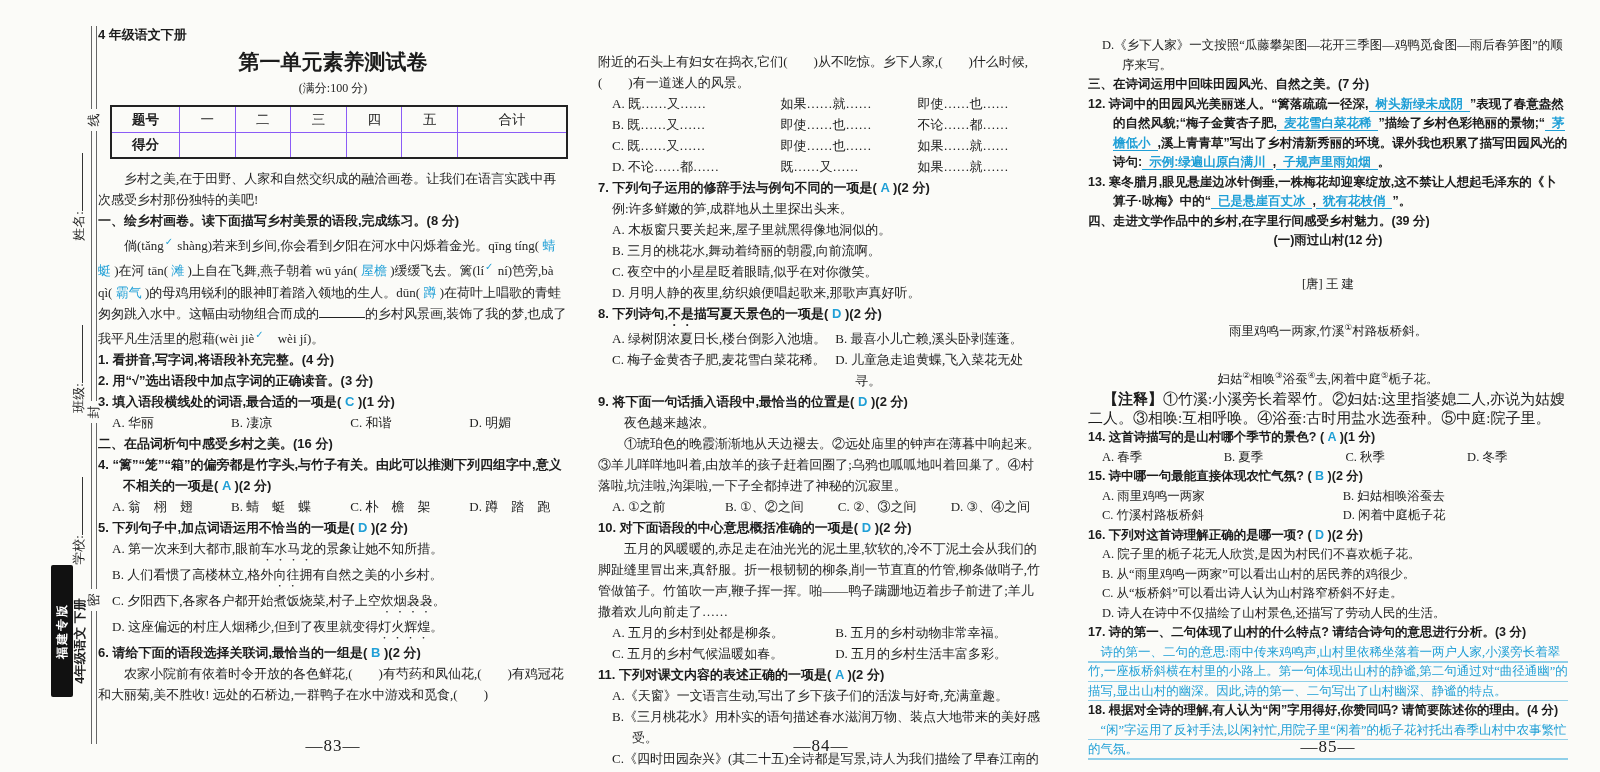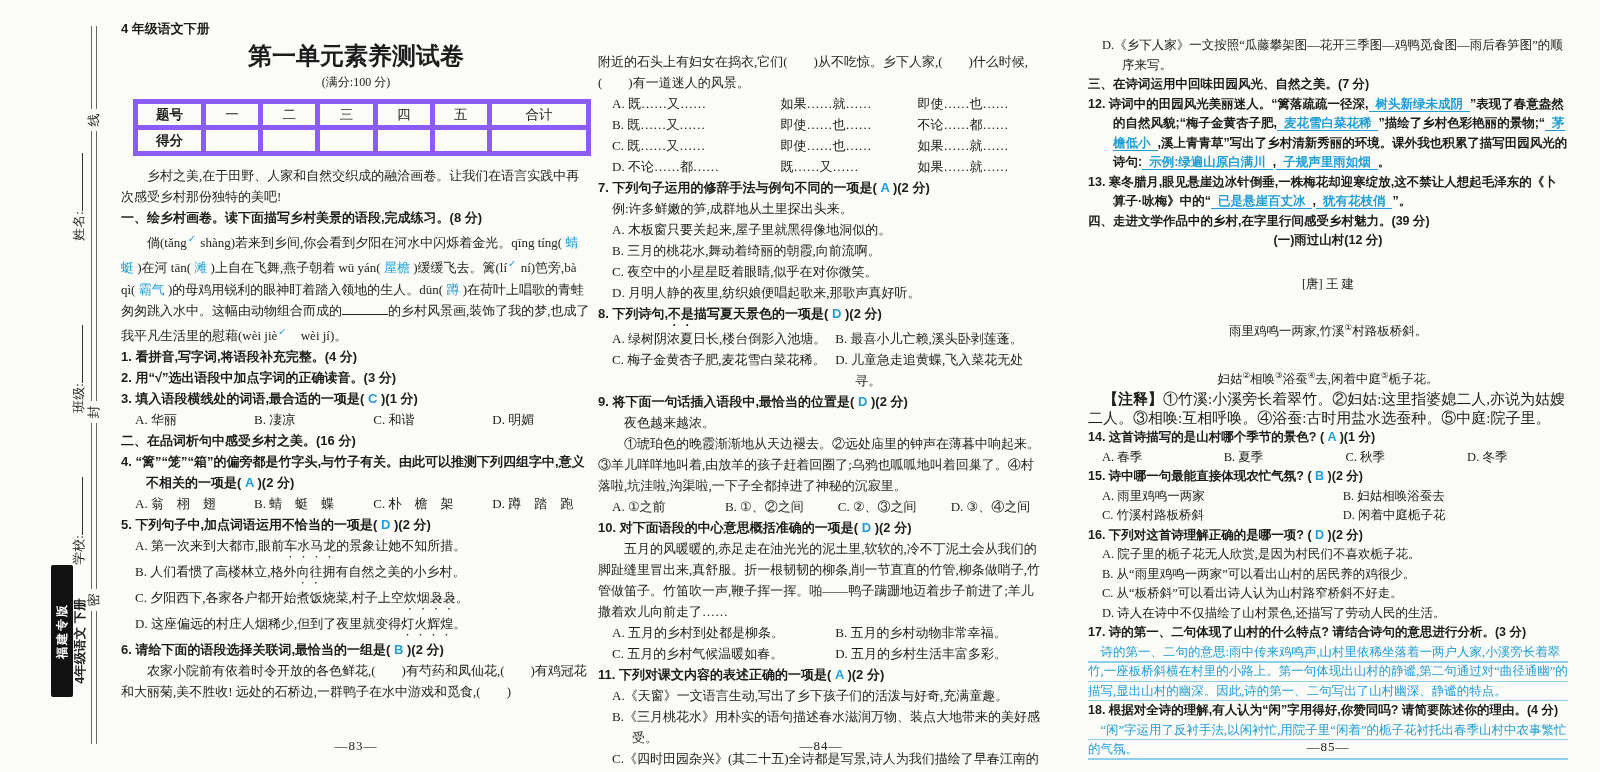--- a/index.html
+++ b/index.html
@@ -30,31 +30,31 @@
     font-family:"Liberation Sans","DejaVu Sans",sans-serif;font-weight:700;font-size:12px;
     border-radius:2px;letter-spacing:2px;
   }
   .vbook{
     position:absolute;left:-5px;top:632px;width:170px;height:18px;line-height:18px;
     transform:rotate(-90deg);text-align:center;
     font-family:"Liberation Sans","DejaVu Sans",sans-serif;font-weight:600;font-size:12.5px;
   }
   
   .page{position:absolute;top:0;height:772px;font-size:13px;line-height:21px;}
-  #p1{left:121px;width:470px;padding-top:18px;}
+  #p1{left:98px;width:470px;padding-top:24px;}
   #p2{left:598px;width:446px;padding-top:36px;}
   #p3{left:1088px;width:480px;padding-top:36px;font-size:12.5px;line-height:19.5px;}
-  .pagenum{position:absolute;bottom:16px;left:0;right:0;text-align:center;font-size:13px;letter-spacing:1px;}
+  .pagenum{position:absolute;bottom:16px;left:0;right:0;text-align:center;font-size:17px;letter-spacing:1px;}
   
   .p1header{font-family:"Liberation Sans","DejaVu Sans",sans-serif;font-weight:700;font-size:13px;}
-  .p1title{text-align:center;font-family:"Liberation Sans","DejaVu Sans",sans-serif;font-weight:700;font-size:24px;line-height:30px;margin-top:2px;}
+  .p1title{text-align:center;font-family:"Liberation Sans","DejaVu Sans",sans-serif;font-weight:700;font-size:21px;line-height:30px;margin-top:2px;}
   .p1sub{text-align:center;font-size:12px;line-height:22px;}
   table.score{border-collapse:collapse;width:calc(100% - 12px);margin:6px 0 9px 12px;}
   table.score td{
-    border:5px solid #8b5cf6;height:26px;text-align:center;font-size:13.5px;padding:0;
+    border:1px solid #8b5cf6;height:26px;text-align:center;font-size:13.5px;padding:0;
   }
   table.score{border:2px solid #222;}
   table.score td.lab{font-family:"Liberation Sans","DejaVu Sans",sans-serif;font-weight:700;width:15%;}
   
   .blk{text-indent:0;}
   .blk.p{text-indent:2em;color:#242424;}
   .blk.p.noind{text-indent:0;margin-top:15px;}
   .blk.sec{font-family:"Liberation Sans","DejaVu Sans",sans-serif;font-weight:700;}
   .blk.stem{font-family:"Liberation Sans","DejaVu Sans",sans-serif;font-weight:600;padding-left:25px;text-indent:-25px;}
   .blk.ex{margin-left:14px;}

